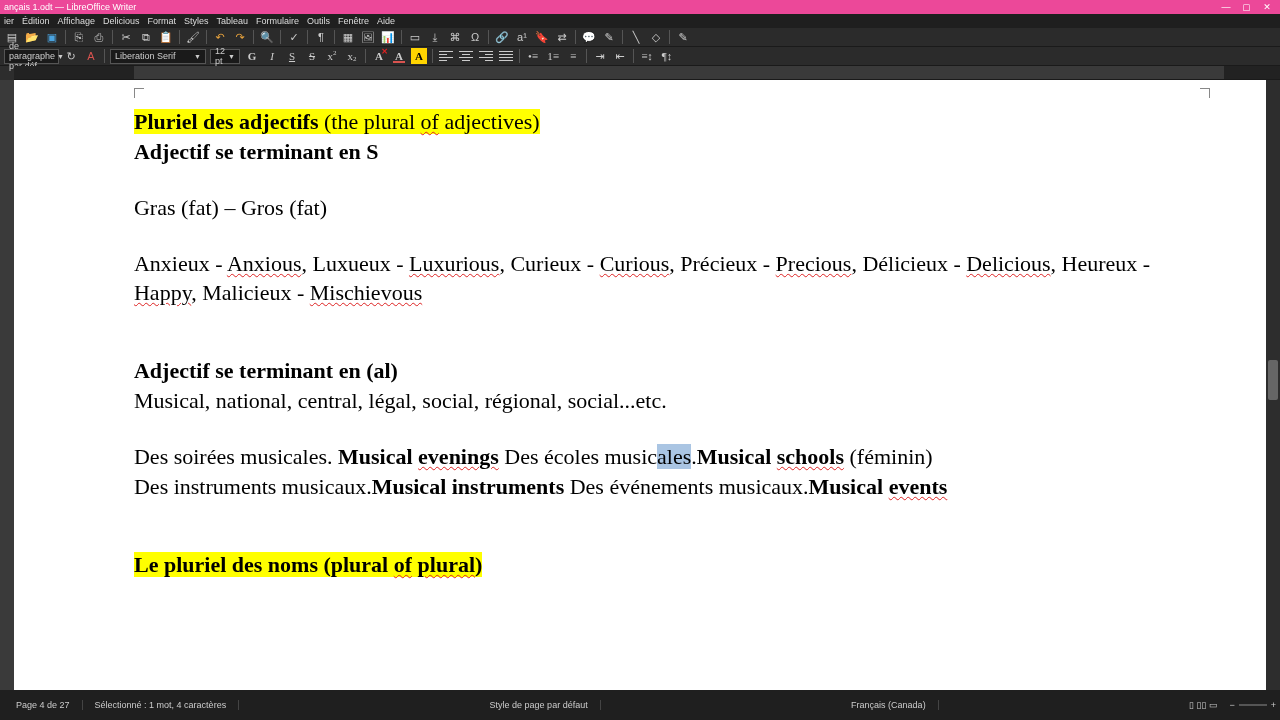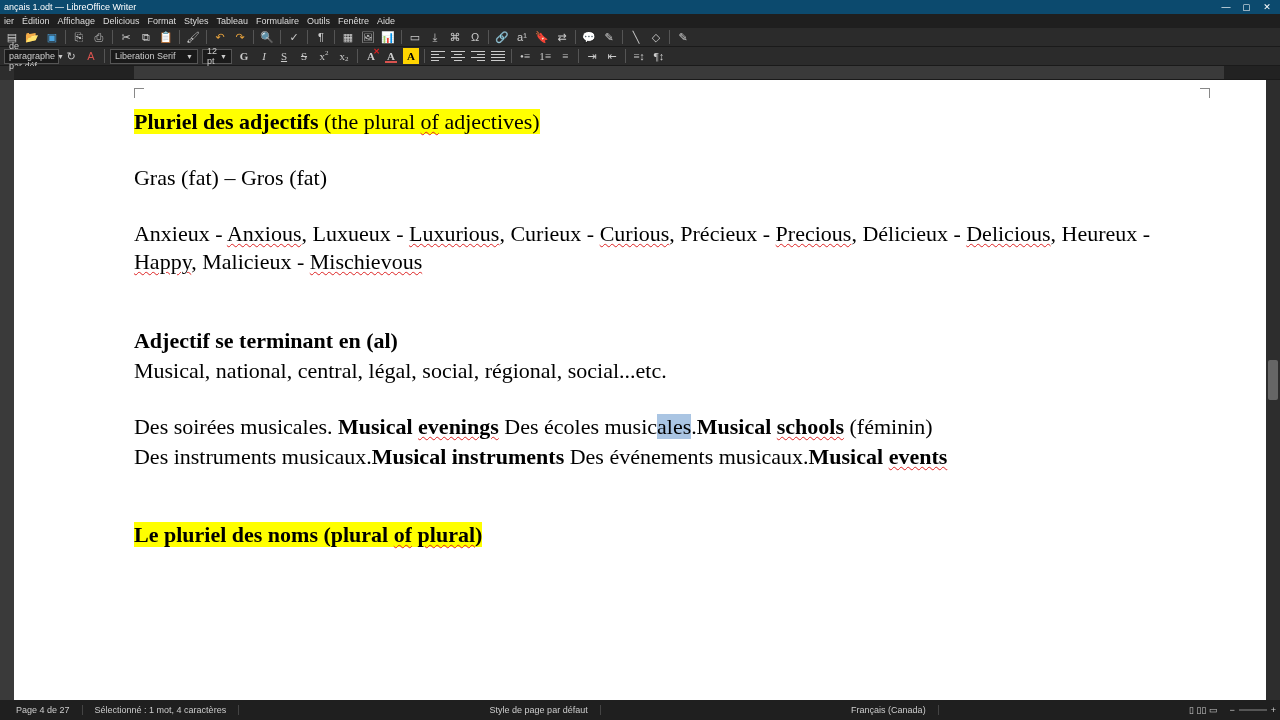--- a/index.html
+++ b/index.html
@@ -9,21 +9,21 @@
     overflow: hidden;
     font-size: 11px;
     color: #e0e0e0;
     width: 1280px;
     height: 720px;
     position: relative;
   }
 
   
   .titlebar {
-    background: #0c4a6e;
+    background: #ec4899;
     height: 14px;
     display: flex;
     align-items: center;
     justify-content: space-between;
     font-size: 9px;
     color: white;
     padding: 0 4px;
   }
   .titlebar .right span {
     display: inline-block;
@@ -66,21 +66,21 @@
     color: #ccc;
     height: 15px;
     font-size: 9px;
     padding: 0 4px;
     border: 1px solid #555;
     display: inline-flex;
     align-items: center;
     justify-content: space-between;
   }
   .combo-para   { width: 55px; }
-  .combo-font   { width: 88px; }
+  .combo-font   { width: 96px; }
   .combo-size   { width: 30px; }
   .chev { font-size: 7px; margin-left: 2px; }
 
   .fmt-btn {
     width: 16px; height: 16px;
     display: inline-flex; align-items: center; justify-content: center;
     font-size: 11px; font-family: "Times New Roman", serif;
     color: #ccc;
   }
   .strike { text-decoration: line-through; }
@@ -187,21 +187,21 @@
     left: 2px; right: 2px;
     top: 280px; height: 40px;
     background: #666;
     border-radius: 2px;
   }
 
   
   .statusbar {
     position: absolute;
     left: 0; right: 0; bottom: 0;
-    height: 20px;
+    height: 30px;
     background: #1f1f1f;
     color: #ccc;
     font-size: 9px;
     display: flex;
     align-items: center;
     padding: 0 4px;
   }
   .statusbar .cell {
     padding: 0 12px;
     border-right: 1px solid #444;
@@ -388,20 +388,23 @@
 <div class="editor-wrap">
   <div class="gutter"></div>
   <div class="page">
     <div class="corner tl" style="left:120px;top:8px"></div>
     <div class="corner tr" style="right:56px;top:8px"></div>
 
     <div class="page-inner doc">
 
       <div class="para">
         <span class="hl b">Pluriel des adjectifs </span><span class="hl"> (the plural </span><span class="hl sp">of</span><span class="hl"> adjectives)</span>
+      </div>
+      <div class="para">
+        <span class="b">Adjectif se terminant en S</span>
       </div>
 
       <div class="gap"></div>
 
       <div class="para">
         <span>Gras (fat) – Gros (fat)</span>
       </div>
 
       <div class="gap"></div>
 

